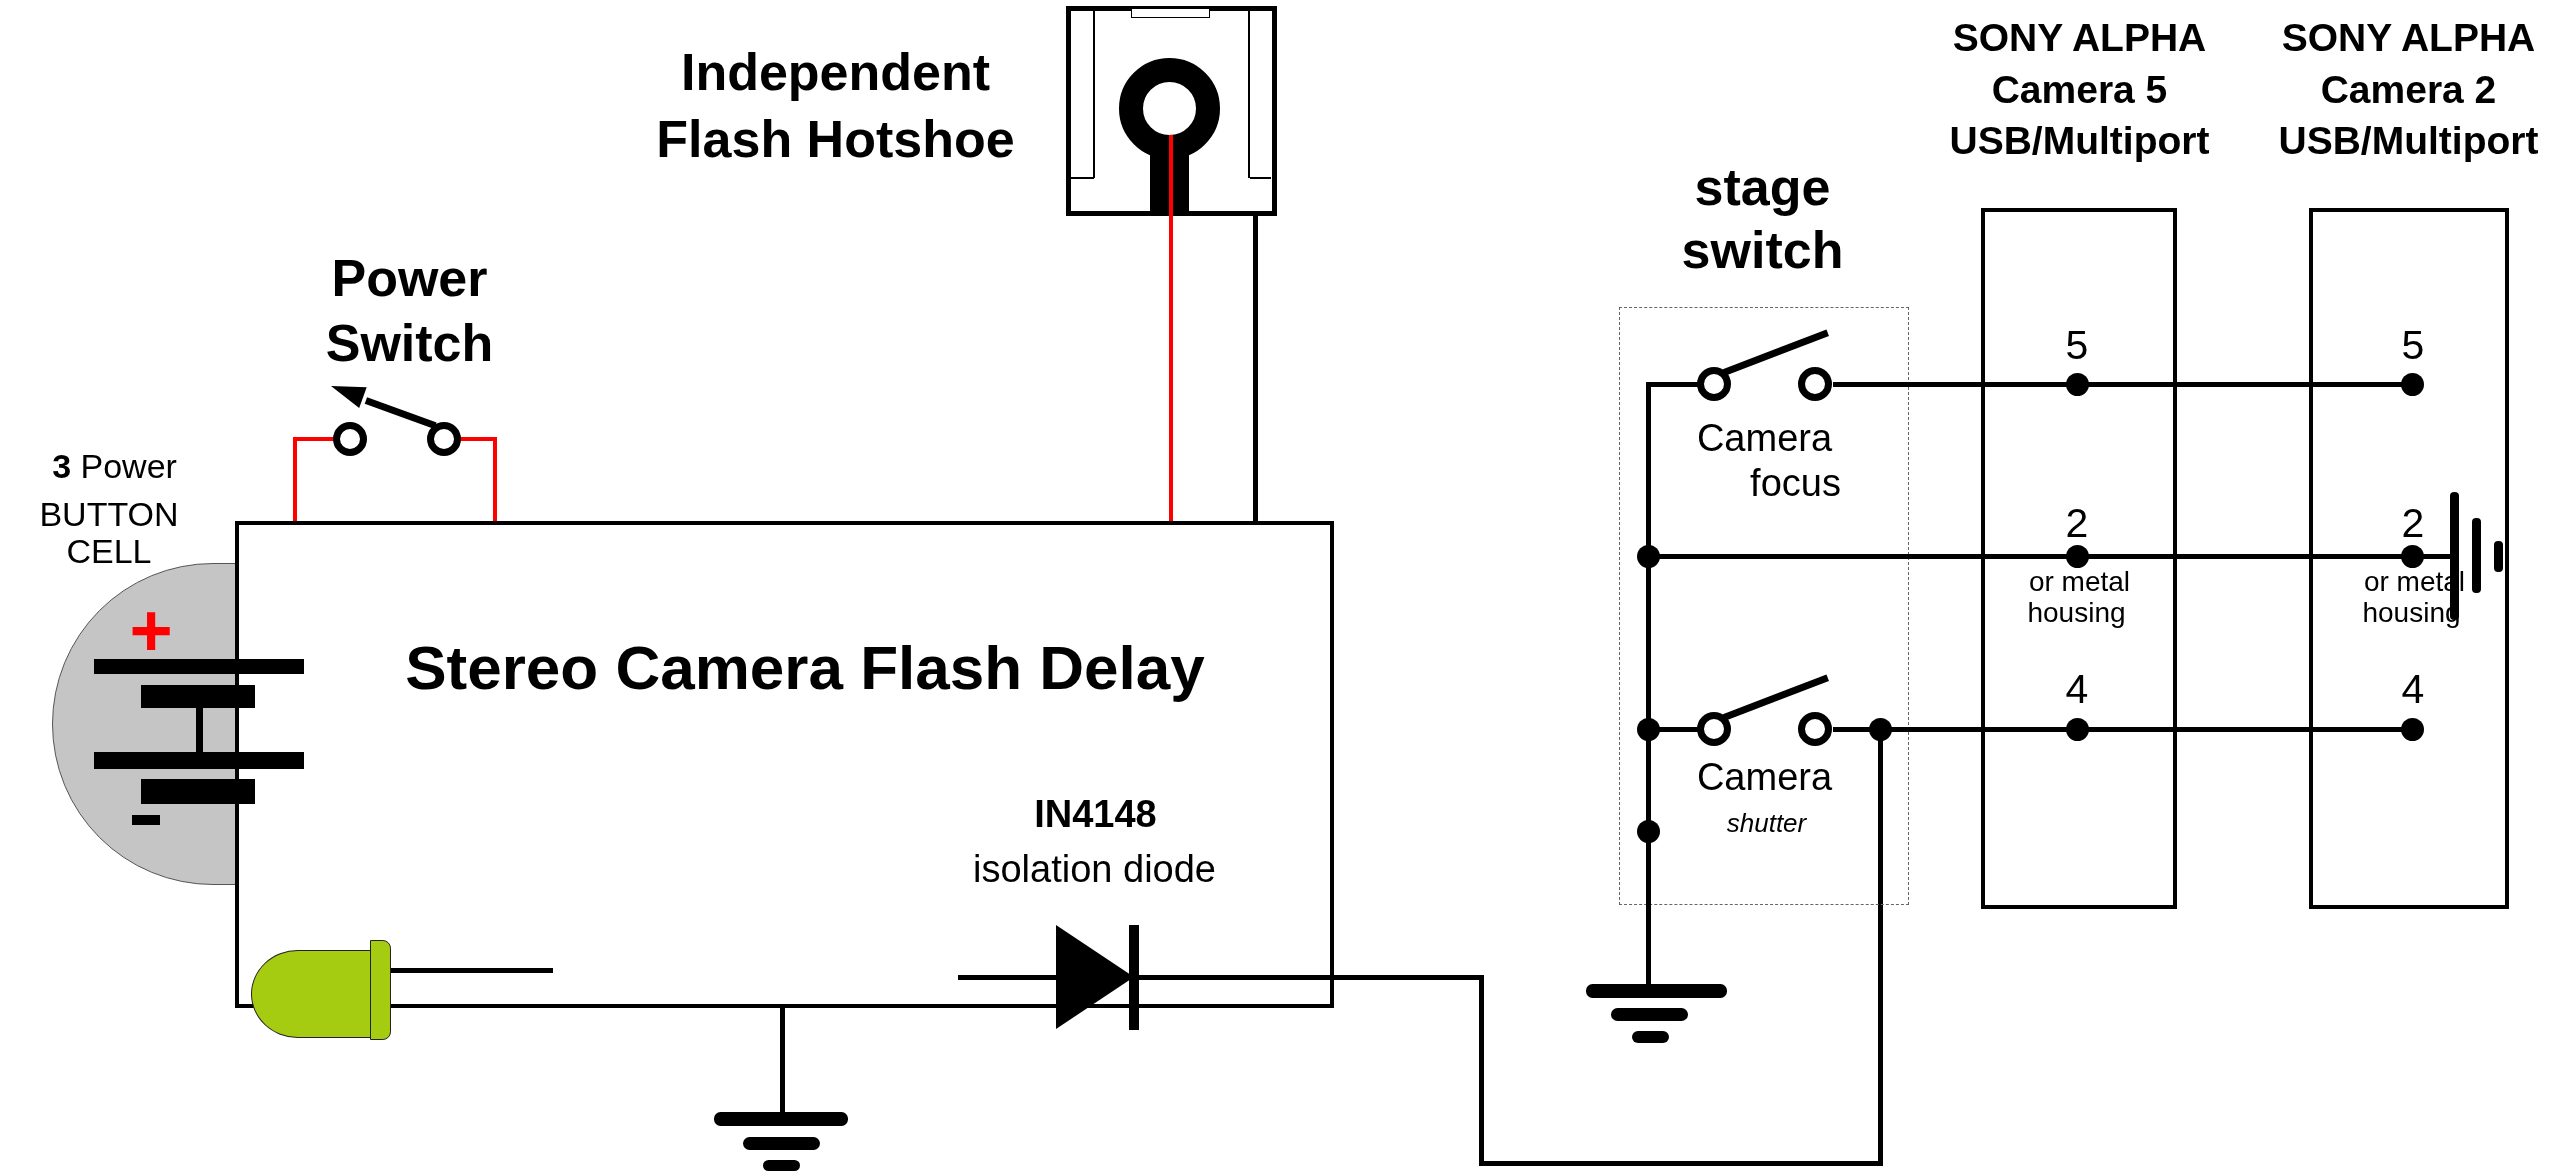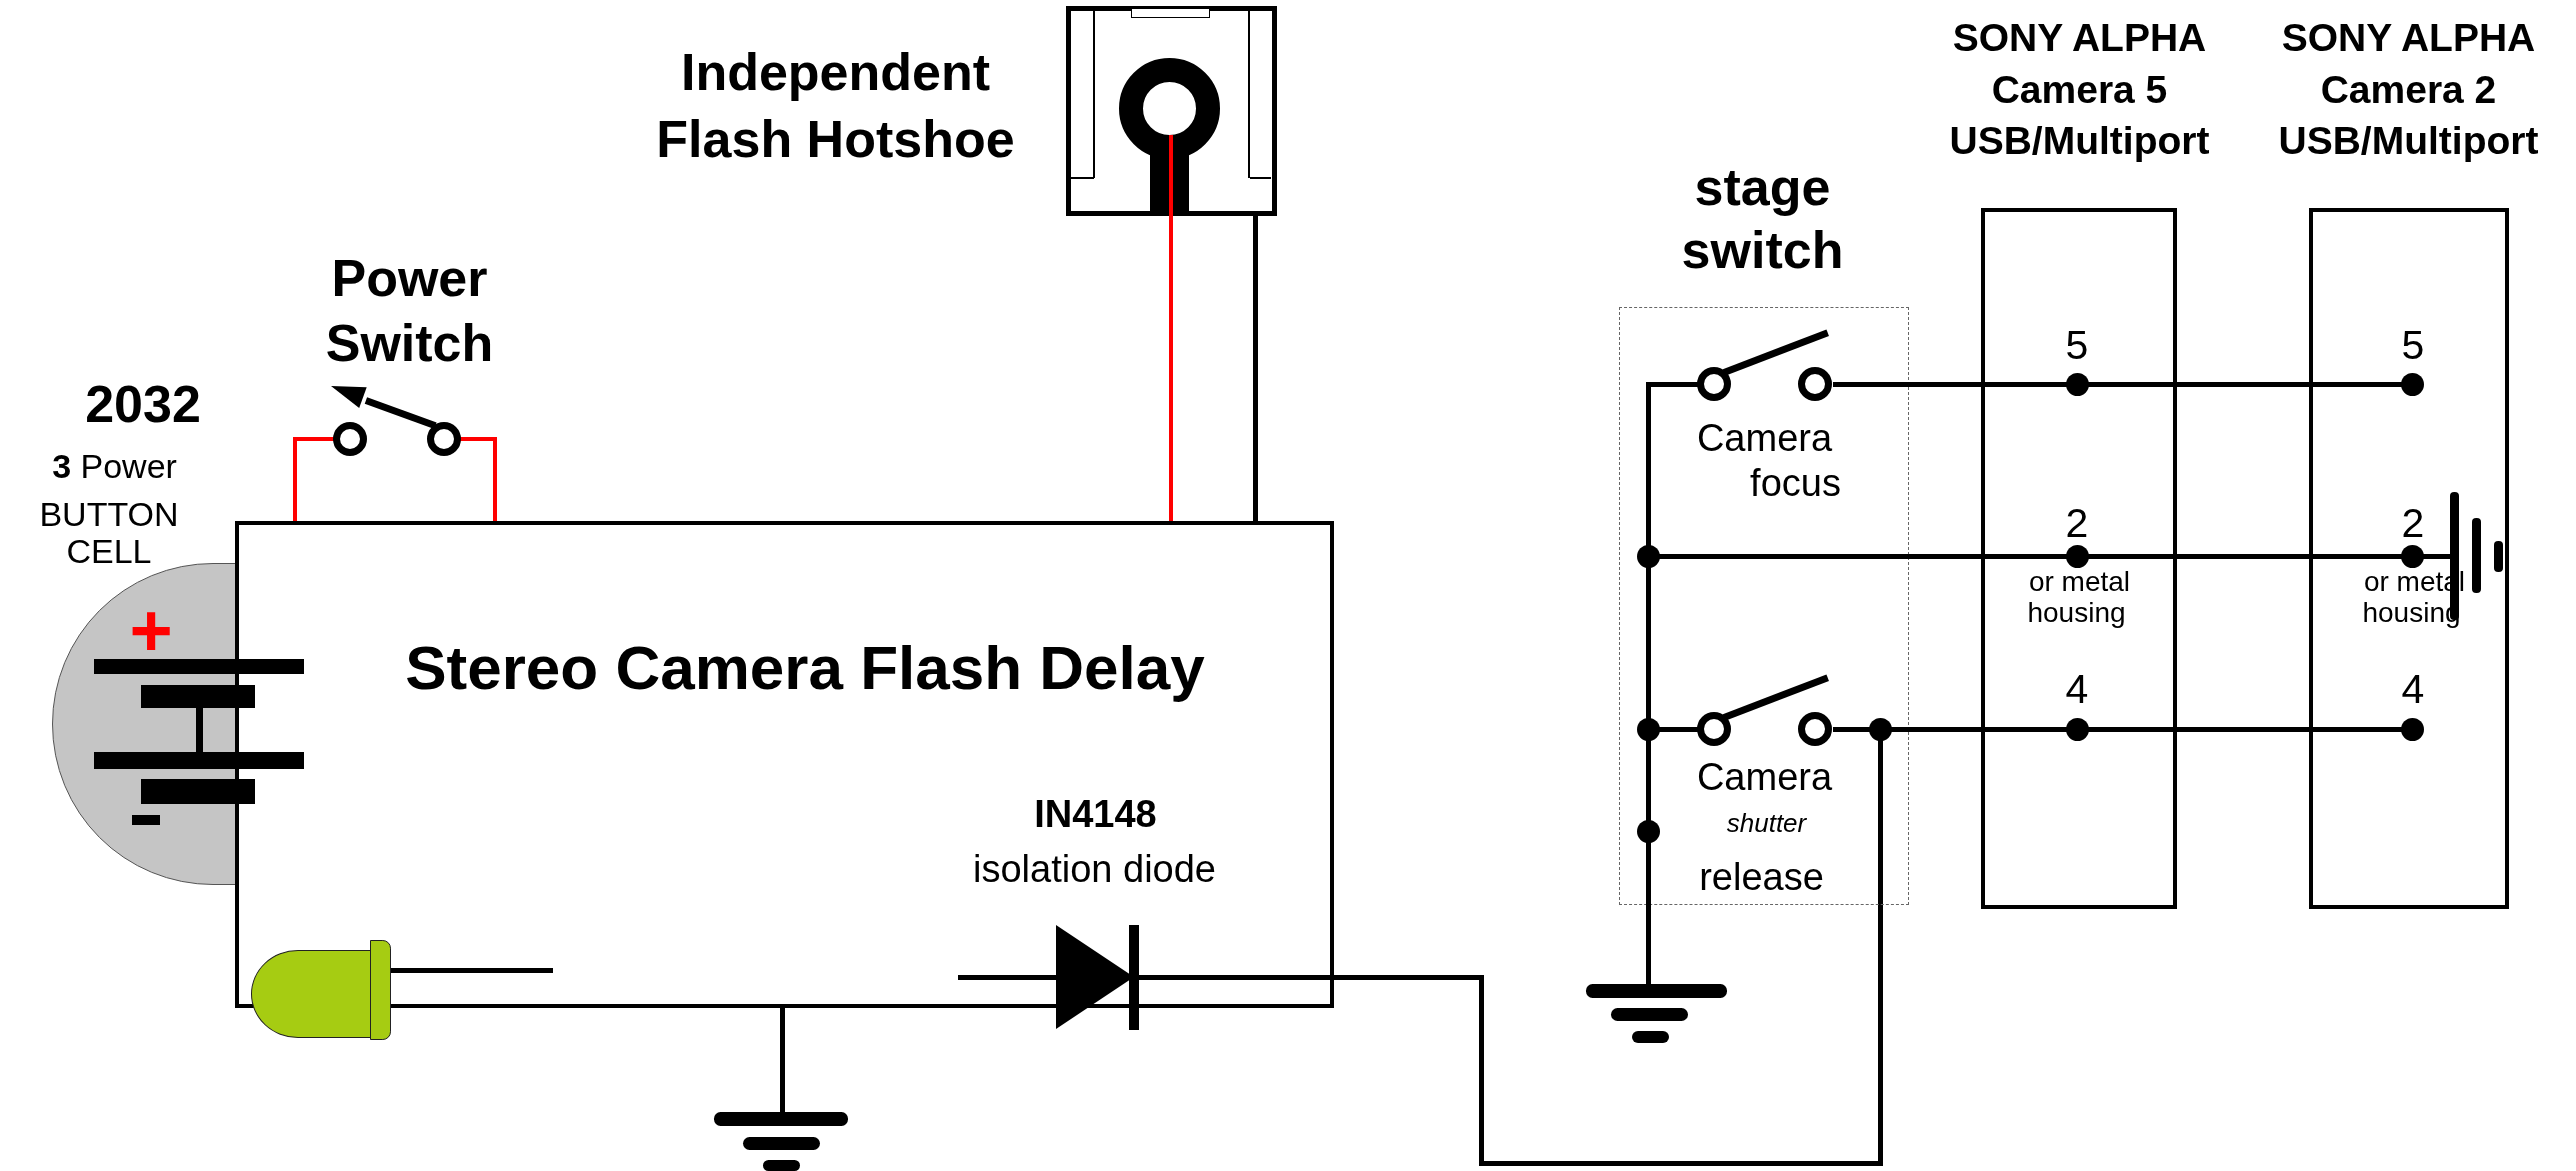--- a/index.html
+++ b/index.html
@@ -30,21 +30,20 @@
 
   <div class="wire" style="left:94px;top:659px;width:210px;height:14.7px;"></div>
   <div class="wire" style="left:141px;top:685px;width:114px;height:23px;"></div>
   <div class="wire" style="left:196px;top:708px;width:7.4px;height:46px;"></div>
   <div class="wire" style="left:94px;top:752px;width:210px;height:17px;"></div>
   <div class="wire" style="left:141px;top:779px;width:114px;height:25px;"></div>
 
   <div class="txt b" style="left:110px;top:594px;width:82px;font-size:74px;color:#FF0000;">+</div>
   <div class="wire" style="left:132px;top:815px;width:28px;height:9.8px;"></div>
 
-  <div class="txt b" style="left:0px;top:378px;width:286px;font-size:52px;">2032</div>
   <div class="txt" style="left:0px;top:449px;width:229px;font-size:34px;">
     <span class="b">3</span><span> Power</span>
   </div>
   <div class="txt" style="left:0px;top:497px;width:218px;font-size:34px;">BUTTON</div>
   <div class="txt" style="left:0px;top:534px;width:218px;font-size:34px;">CELL</div>
 
   <div class="txt b" style="left:164px;top:252px;width:491px;font-size:52px;">Power</div>
   <div class="txt b" style="left:164px;top:317px;width:491px;font-size:52px;">Switch</div>
 
   <div class="redwire" style="left:293px;top:437px;width:4.1px;height:84px;"></div>
@@ -114,21 +113,20 @@
 
   <div class="wire" style="left:1649px;top:554px;width:803px;height:4.9px;"></div>
 
   <div class="wire" style="left:1649px;top:727px;width:49px;height:4.9px;"></div>
   <div class="wire" style="left:1724px;top:714px;width:111px;height:6.5px;transform:rotate(-21deg);transform-origin:left center;"></div>
   <div class="term" style="left:1697px;top:712px;"></div>
   <div class="term" style="left:1798px;top:712px;"></div>
   <div class="wire" style="left:1833px;top:727px;width:581px;height:4.9px;"></div>
   <div class="txt" style="left:1519px;top:758px;width:491px;font-size:38px;">Camera</div>
   <div class="txt" style="left:1521px;top:810px;width:491px;font-size:26px;font-style:italic;">shutter</div>
-  <div class="txt" style="left:1516px;top:858px;width:491px;font-size:38px;">release</div>
 
   <div class="gbar" style="left:1586px;top:984px;width:141px;height:14px;"></div>
   <div class="gbar" style="left:1611px;top:1008px;width:77px;height:13px;"></div>
   <div class="gbar" style="left:1632px;top:1031px;width:37px;height:12.3px;"></div>
 
   <div class="dot" style="left:1637px;top:545px;"></div>
   <div class="dot" style="left:1637px;top:718px;"></div>
   <div class="dot" style="left:1637px;top:820px;"></div>
   <div class="dot" style="left:1869px;top:718px;"></div>
 

